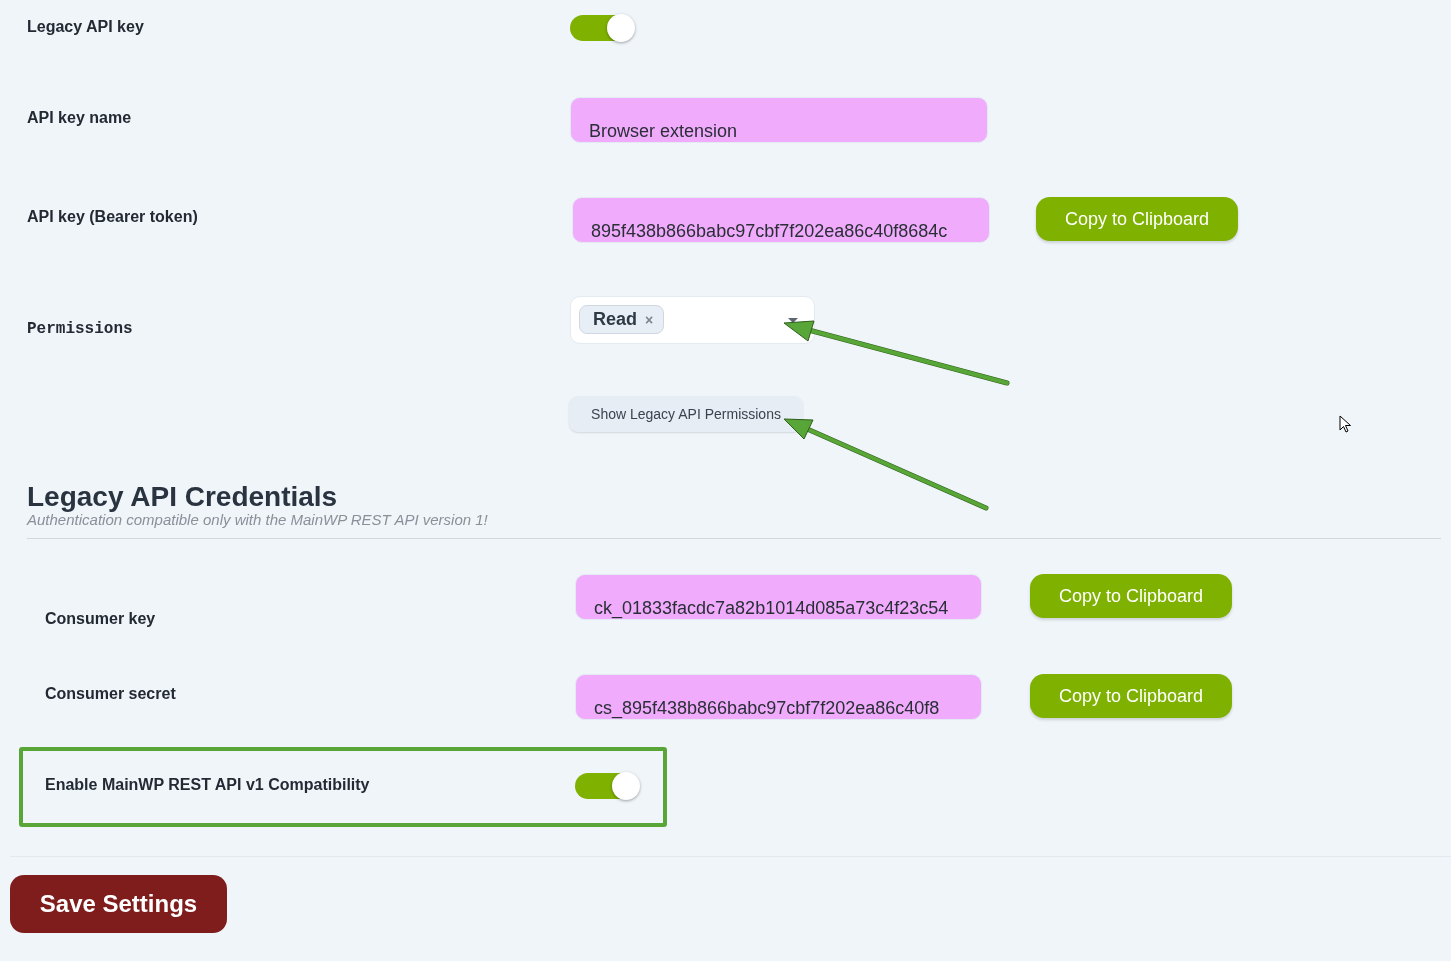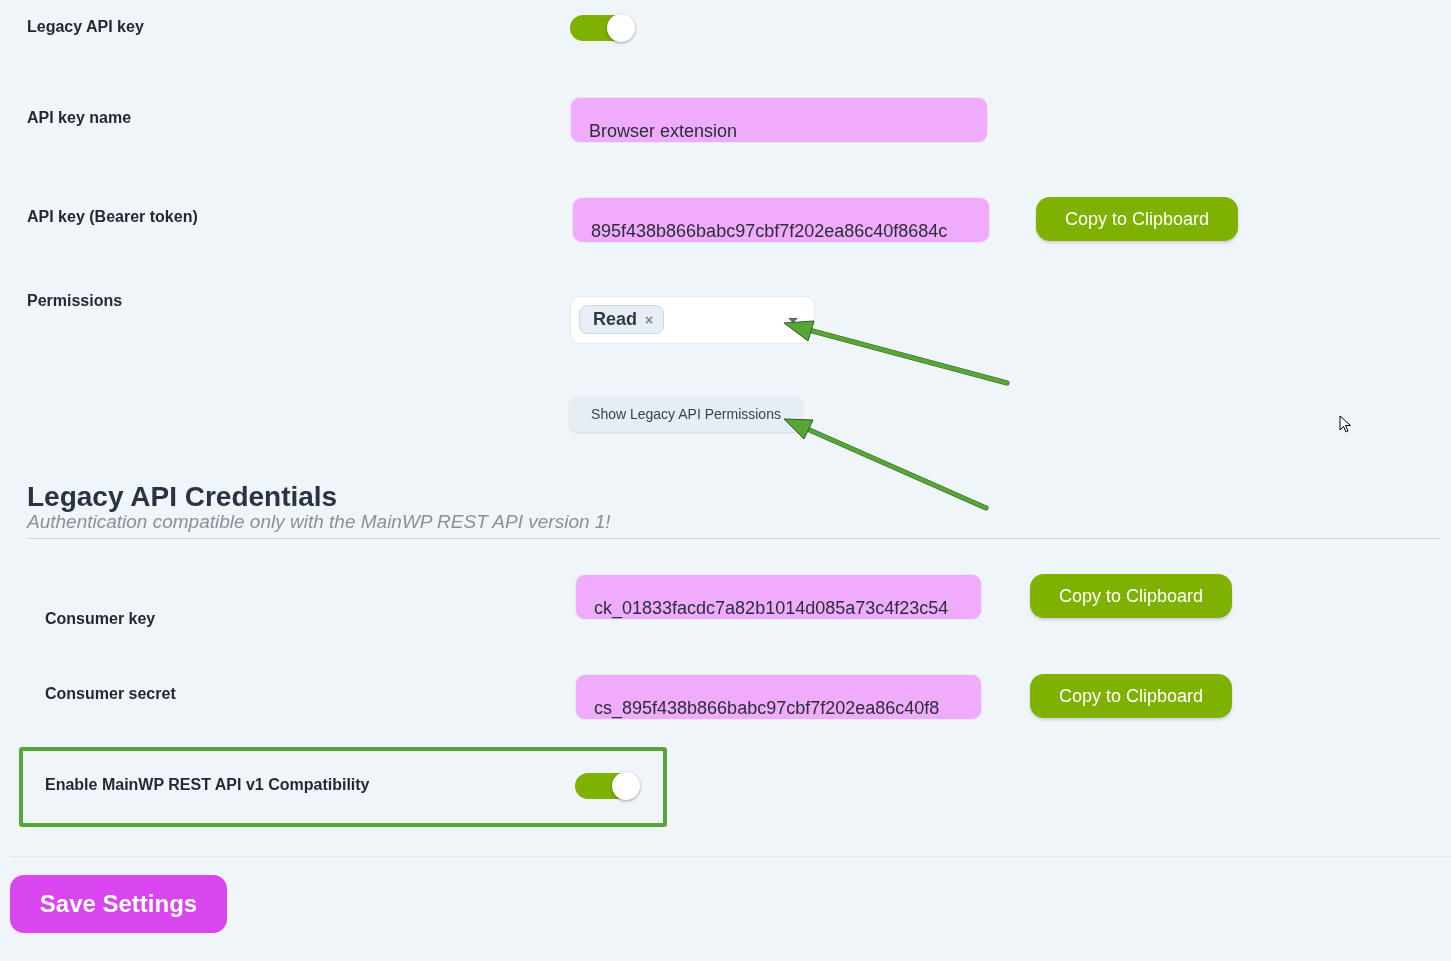--- a/index.html
+++ b/index.html
@@ -89,40 +89,40 @@
       font-family: "Liberation Sans", "DejaVu Sans", sans-serif;
       box-shadow: 0 1px 2px rgba(0,0,0,0.12);
       cursor: pointer;
     }
     .section-title {
       position: absolute; left: 27px; top: 481px;
       font-size: 28px; font-weight: bold; color: #2a3440;
     }
     .section-sub {
       position: absolute; left: 27px; top: 511px;
-      font-size: 19px; font-style: italic; color: #8a9098;
+      font-size: 15px; font-style: italic; color: #8a9098;
     }
     .divider {
       position: absolute; left: 27px; top: 538px; width: 1414px; height: 1px;
       background: #d2d8de;
     }
     .highlight-box {
       position: absolute;
       left: 19px; top: 747px; width: 648px; height: 80px;
       border: 4px solid #57a637;
       border-radius: 3px;
     }
     .divider-bottom {
       position: absolute; left: 10px; top: 856px; width: 1441px; height: 1px;
       background: #e3e9ef;
     }
     .save-btn {
       position: absolute;
       left: 10px; top: 875px; width: 217px; height: 58px;
-      background: #d946ef; border: none; border-radius: 14px;
+      background: #7f1d1d; border: none; border-radius: 14px;
       color: #fff; font-size: 24px; font-weight: bold;
       font-family: "Liberation Sans", "DejaVu Sans", sans-serif;
       cursor: pointer;
     }
     .annot { position: absolute; left: 0; top: 0; width: 1451px; height: 961px; pointer-events: none; }
     .cursor { position: absolute; left: 1339px; top: 415px; }
   </style>
 </head>
 <body>
 
@@ -135,21 +135,21 @@
 <div class="input" style="left:570px; top:97px; width:418px;">
   <input type="text" value="Browser extension" style="">
 </div>
 
 <div class="label" style="left:27px; top:208px;">API key (Bearer token)</div>
 <div class="input" style="left:572px; top:197px; width:418px;">
   <input type="text" readonly="" value="895f438b866babc97cbf7f202ea86c40f8684c" style="">
 </div>
 <button class="btn-green" style="left:1023px; top:197px; width:202px; background:#7fb100;">Copy to Clipboard</button>
 
-<div class="label" style="left:27px; top:292px;">Permissions</div>
+<div class="label" style="left:27px; top:320px;font-family:Liberation Mono, monospace;">Permissions</div>
 <div class="select">
   <div class="chip">
     <span>Read</span>
     <span class="x">×</span>
   </div>
   <div class="caret"></div>
 </div>
 
 <button class="legacy-btn">Show Legacy API Permissions</button>
 

